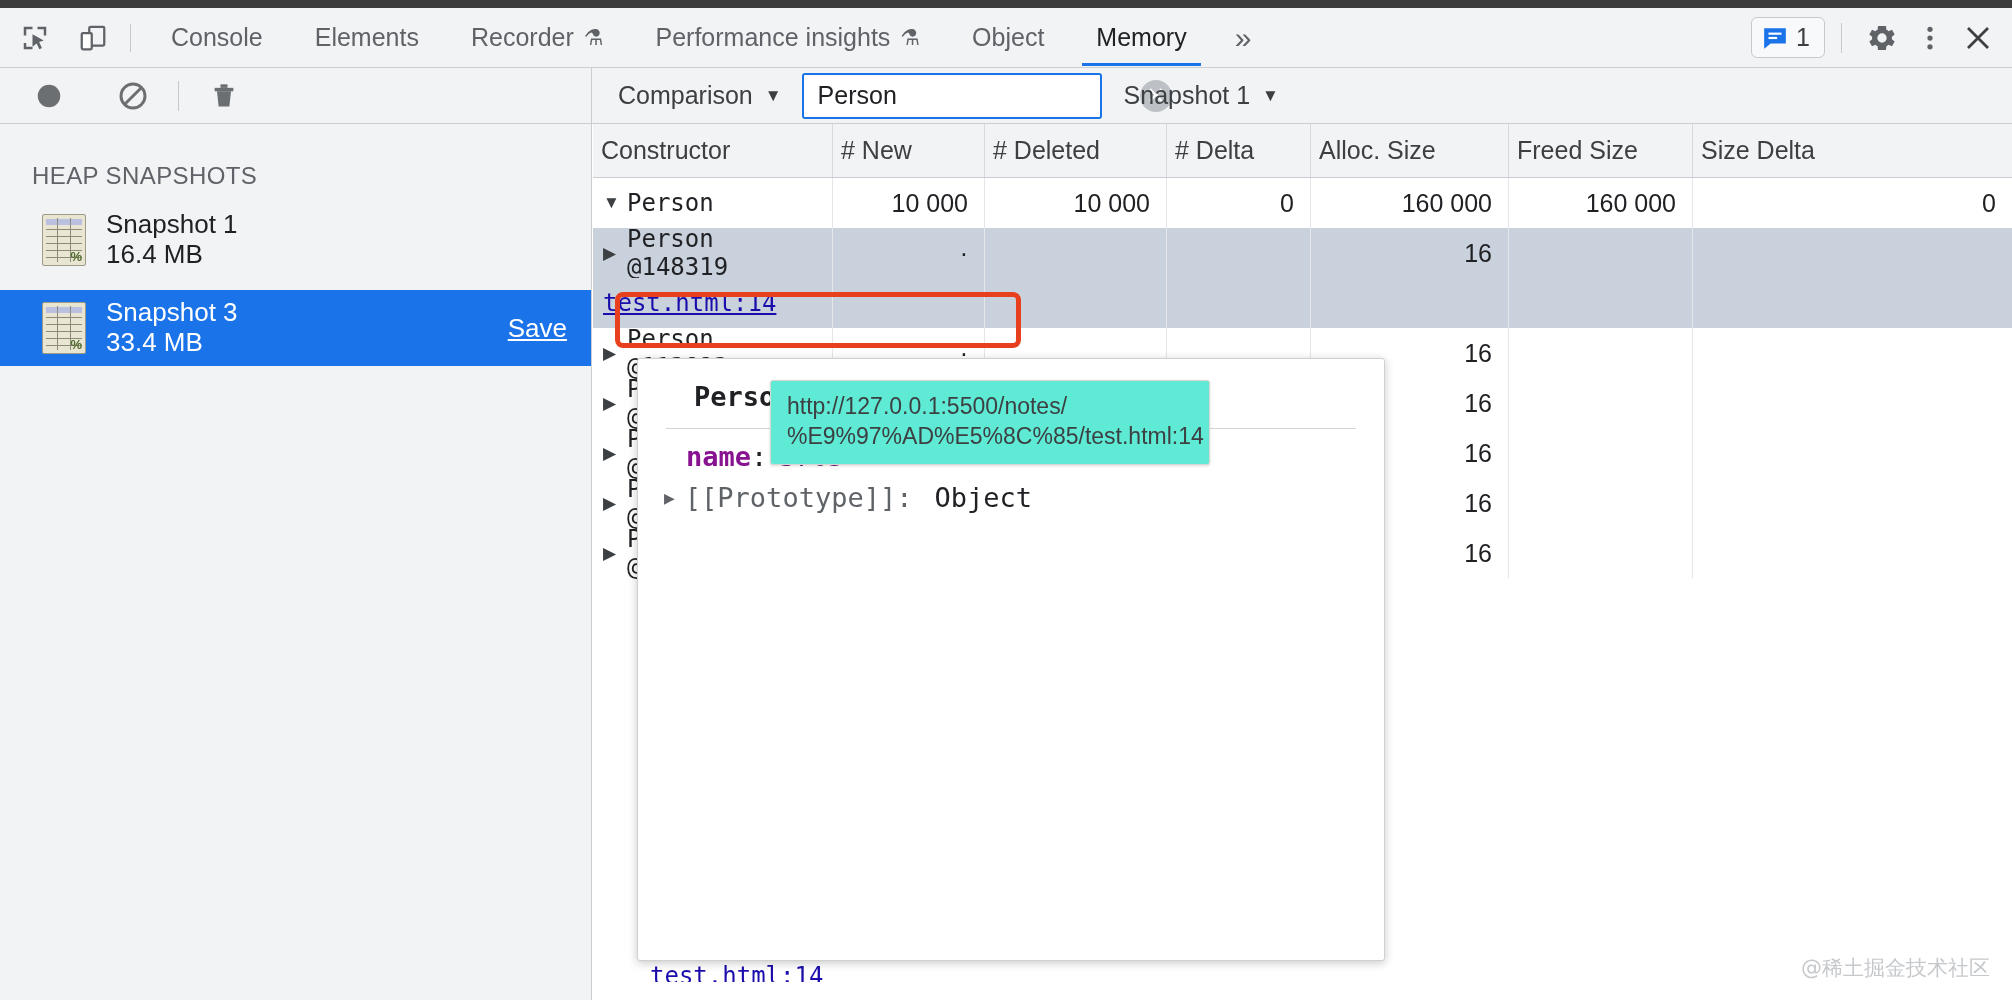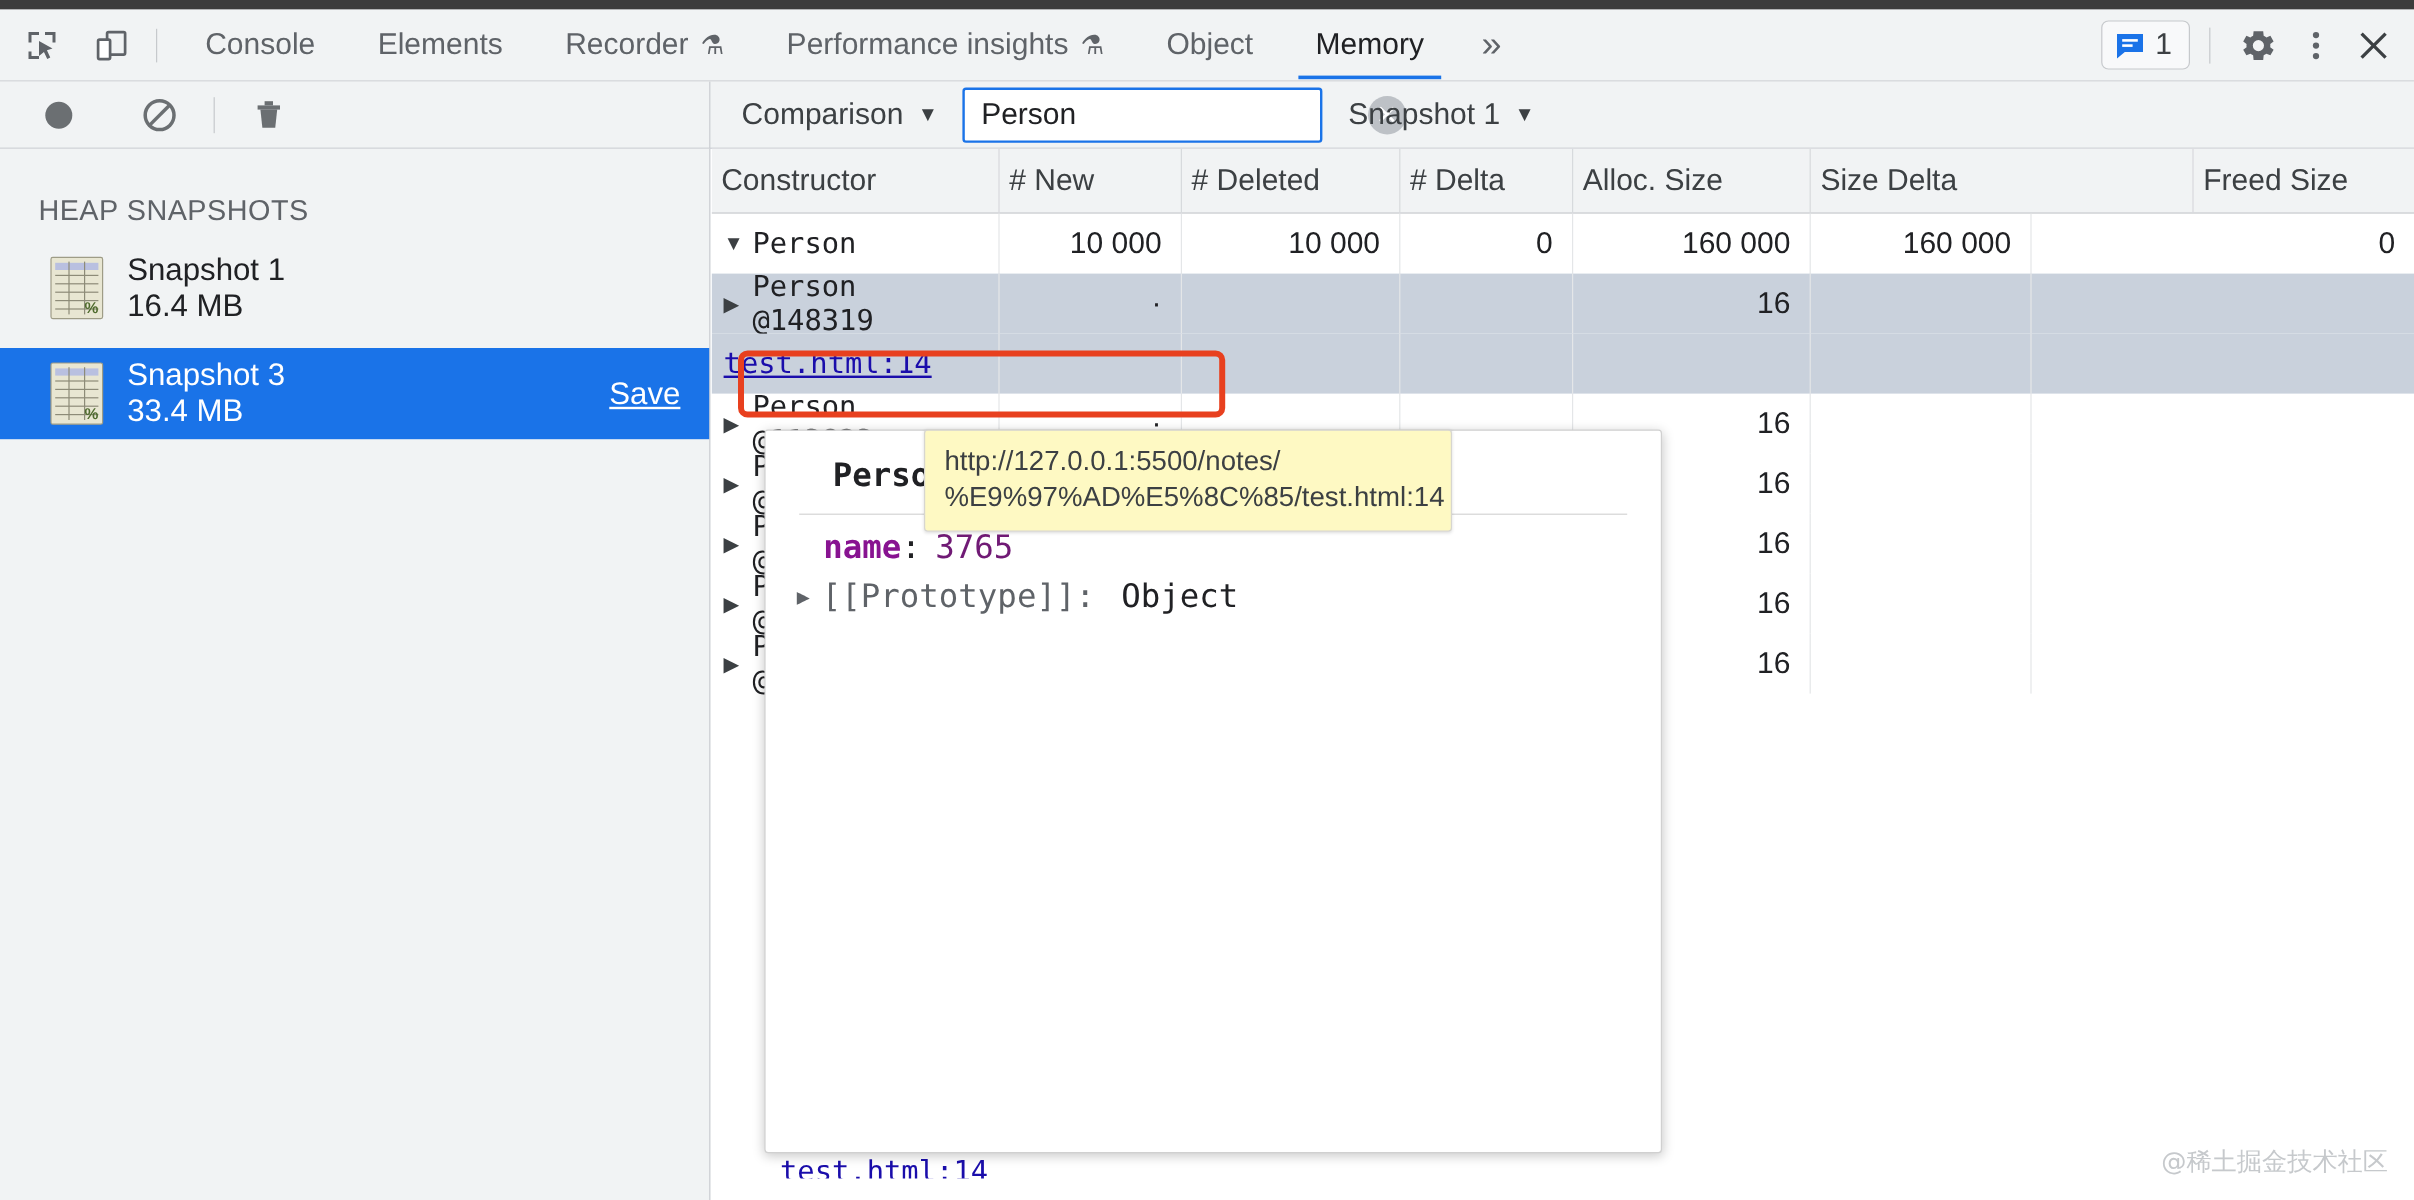--- a/index.html
+++ b/index.html
@@ -186,22 +186,22 @@
     font-family: "DejaVu Sans Mono", monospace; font-size: 27px;
     padding: 10px 0 0 26px; display: flex; align-items: center; gap: 10px;
     color: #5f6368;
   }
   .proto-row .pt { font-size: 18px; color: #5f6368; cursor: pointer; }
   .proto-row .pk { color: #5f6368; }
   .proto-row .pv { color: #202124; margin-left: 12px; }
 
   
   .tooltip {
-    position: absolute; left: 770px; top: 358px; width: 440px;
-    background: #fef9c3; border: 1px solid #d7d6d0; border-radius: 3px;
+    position: absolute; left: 770px; top: 380px; width: 440px;
+    background: #5eead4; border: 1px solid #d7d6d0; border-radius: 3px;
     padding: 10px 14px 12px 16px; z-index: 60;
     font-size: 23px; color: #3c4043; line-height: 1.32;
     box-shadow: 0 1px 3px rgba(0,0,0,.14);
   }
 
   
   .watermark {
     position: absolute; right: 22px; bottom: 18px;
     font-size: 21px; color: #c6c9cc; z-index: 70;
     font-family: "DejaVu Sans", sans-serif;
@@ -371,22 +371,22 @@
     </div>
   </div>
 
   <div class="grid">
     <div class="grid-head" id="grid-head">
         <div class="gh" style="width: 240px;">Constructor</div>
         <div class="gh" style="width: 152px;"># New</div>
         <div class="gh" style="width: 182px;"># Deleted</div>
         <div class="gh" style="width: 144px;"># Delta</div>
         <div class="gh" style="width: 198px;">Alloc. Size</div>
+        <div class="gh" style="width: 184px;">Freed Size</div>
         <div class="gh" style="width: 319px;">Size Delta</div>
-        <div class="gh" style="width: 184px;">Freed Size</div>
       </div>
     <div id="grid-body">
         <div class="row">
           <div class="cell ctor" style="width: 240px;">
             <span class="tri">▼</span>
             <span class="ctor-text">Person</span>
           </div>
           <div class="cell num" style="width: 152px;">10 000</div>
           <div class="cell num" style="width: 182px;">10 000</div>
           <div class="cell num" style="width: 144px;">0</div>

